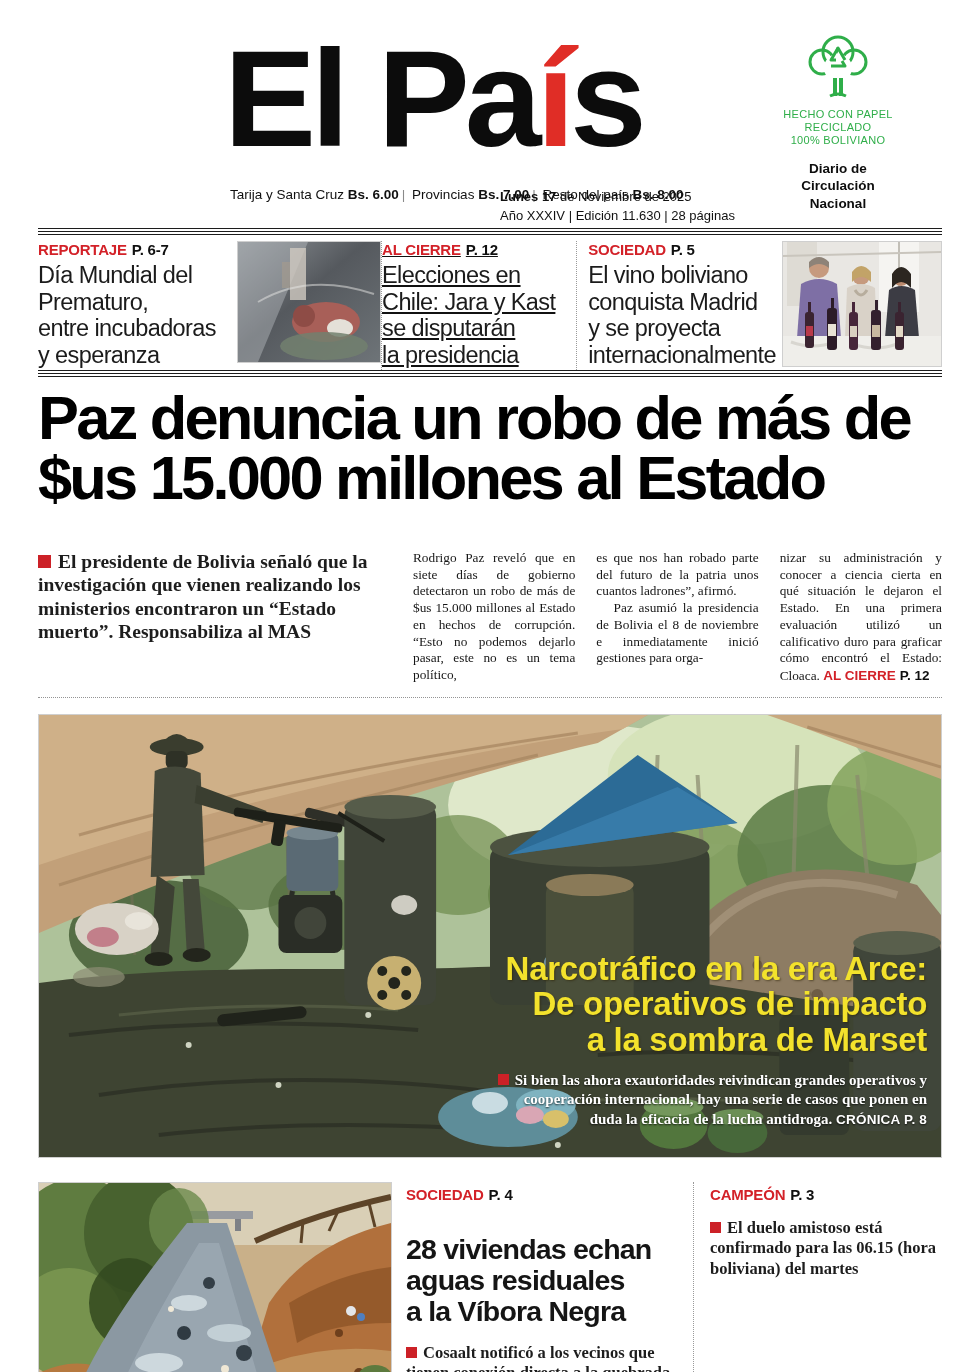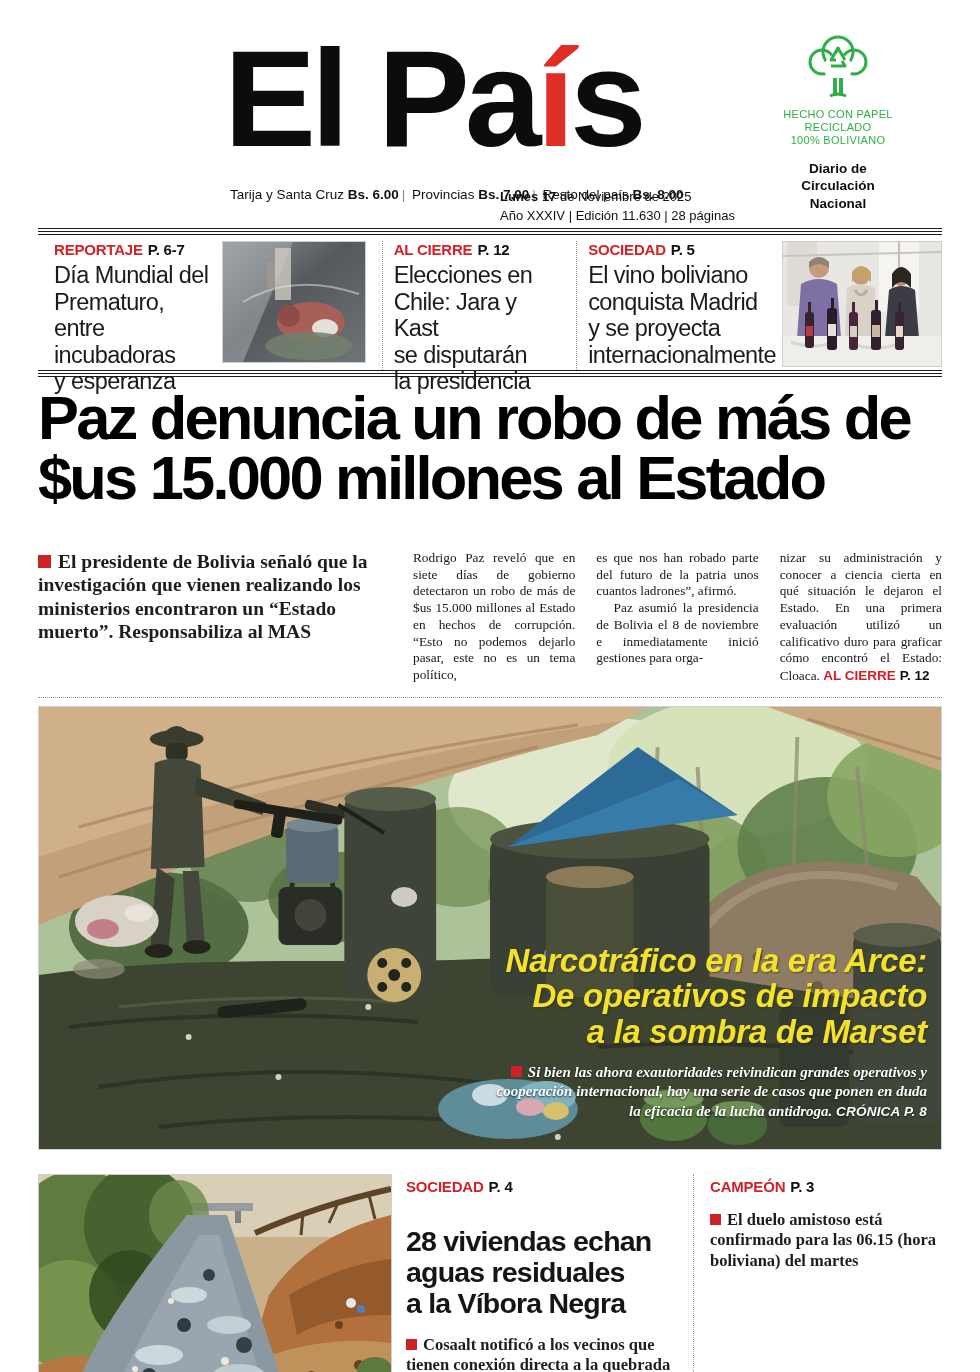--- a/index.html
+++ b/index.html
@@ -21,24 +21,24 @@
   .eco{position:absolute;right:26px;top:30px;width:156px;text-align:center;}
   .eco-lines{color:#2fae49;font-weight:400;font-size:11px;line-height:1.2;letter-spacing:.3px;}
   .circulation{margin-top:12px;font-weight:700;font-size:13.5px;line-height:1.3;color:#0d0d0d;}
 
   
   .striped-rule{height:8px;background:repeating-linear-gradient(to bottom,#1c1c1c 0 1.2px,transparent 1.2px 3.1px);}
   .dotted-h{border-bottom:1px dotted #949494;}
 
   
   .teasers{display:flex;height:134px;padding-top:5px;box-sizing:border-box;}
-  .teaser{box-sizing:border-box;margin-left:16px;}
+  .teaser{box-sizing:border-box;}
   .t1{width:348px;display:flex;}
   .t1-text{flex:1;}
-  .t2{width:198px;border-left:1px dotted #9a9a9a;padding-left:11px;}
+  .t2{width:198px;border-left:1px dotted #9a9a9a;text-decoration:underline;}
   .t3{flex:1;border-left:1px dotted #9a9a9a;padding-left:11px;display:flex;}
   .t3-text{flex:1;}
   .kicker{font-size:15px;font-weight:700;color:#d32128;letter-spacing:-.2px;}
   .kicker .pg{color:#101010;margin-left:5px;}
   .teaser-headline{margin-top:4px;font-size:23.5px;line-height:1.13;letter-spacing:-.6px;
                    color:#1b1b1b;white-space:pre-line;font-weight:400;}
   .teaser-photo{border:1px solid #cfcfcf;overflow:hidden;}
   .tp1{width:142px;height:120px;margin-left:4px;}
   .tp3{width:158px;height:124px;margin-left:6px;}
 
@@ -49,21 +49,21 @@
   .standfirst{width:354px;font-family:"Liberation Serif",serif;font-weight:700;
               font-size:19.5px;line-height:1.2;color:#1d1d1d;}
   .sq{display:inline-block;width:13px;height:13px;background:#cc2127;margin-right:7px;}
   .sq.small{width:11px;height:11px;margin-right:6px;}
   .lead-col{flex:1;font-family:"Liberation Serif",serif;font-size:13.3px;line-height:1.26;
             text-align:justify;color:#161616;white-space:pre-line;}
   .cierre{font-family:"Liberation Sans",sans-serif;font-weight:700;font-size:13.5px;color:#d32128;white-space:nowrap;}
   .cierre .pg{color:#101010;margin-left:4px;}
 
   
-  .main-photo{position:relative;margin-top:8px;height:442px;border:1px solid #cfcfcf;box-sizing:content-box;font-style:italic;}
+  .main-photo{position:relative;margin-top:16px;height:442px;border:1px solid #cfcfcf;box-sizing:content-box;}
   .main-photo svg{position:absolute;left:0;top:0;width:100%;height:100%;}
   .photo-overlay{position:absolute;right:14px;top:236px;text-align:right;}
   .yellow-headline{font-size:33px;font-weight:700;line-height:1.08;letter-spacing:-.3px;color:#f3e22c;
                    white-space:pre-line;text-shadow:1px 1px 2px rgba(45,35,0,.55);}
   .photo-caption{margin-top:13px;margin-left:auto;width:432px;font-family:"Liberation Serif",serif;
                  font-weight:700;font-size:15px;line-height:1.3;color:#ffffff;
                  text-shadow:0 1px 2px rgba(0,0,0,.75);}
   .cronica{font-family:"Liberation Sans",sans-serif;font-weight:700;font-size:13.5px;letter-spacing:.2px;color:#fff;}
 
   

